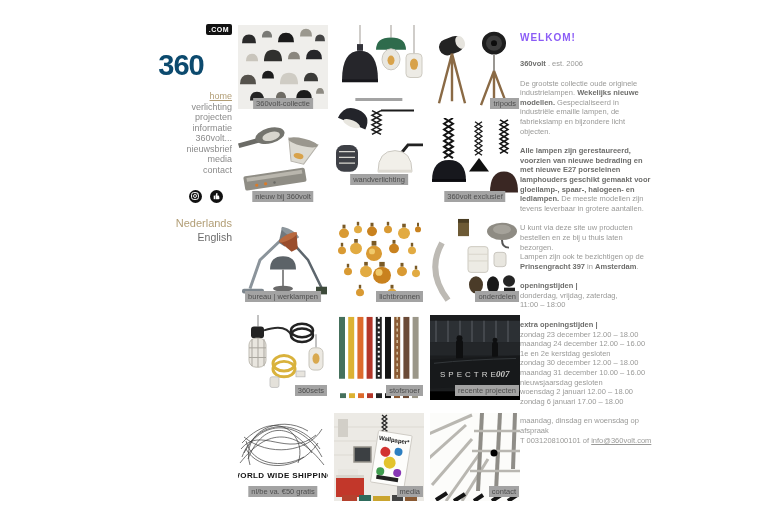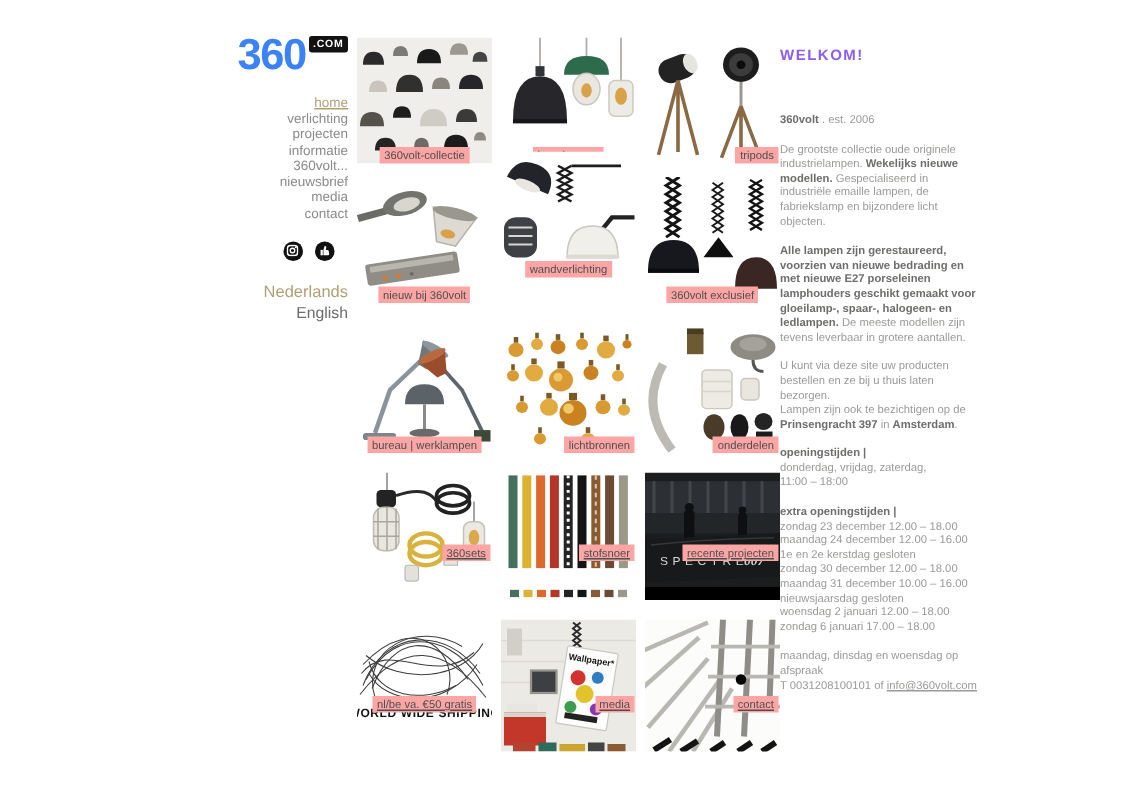--- a/index.html
+++ b/index.html
@@ -6,22 +6,22 @@
   html,body { background:#fff; }
   .page {
     position:relative; width:760px; height:524px; background:#ffffff;
     font-family:"Liberation Sans", sans-serif; overflow:hidden;
   }
 
   
   .sidebar { position:absolute; left:140px; top:24px; width:92px; text-align:right; }
   .logo { cursor:pointer; }
   .logo-360 {
-    font-weight:bold; font-size:29px; letter-spacing:-1px; color:#3b82f6;
-    display:inline-block; line-height:26px; vertical-align:top;
+    font-weight:bold; font-size:29px; letter-spacing:-1px; color:#0c4a6e;
+    display:inline-block; line-height:26px; vertical-align:top;margin-top:28px;
   }
   .logo-badge {
     display:inline-block; background:#121212; color:#fff; font-size:7px; font-weight:bold;
     padding:2px 3px; border-radius:2px; margin-left:2px; vertical-align:top; letter-spacing:0.5px;
   }
   .logo-volt {
     font-family:"Liberation Serif", serif; font-weight:bold; font-size:37px;
     color:#121212; line-height:32px; letter-spacing:-1px; margin-top:-2px;
   }
   .nav { margin-top:13px; }
@@ -34,32 +34,32 @@
   }
   .lang { margin-top:13px; }
   .lang-item { cursor:pointer; }
   .lang-item.nl { font-size:11px; line-height:13px; color:#b29e76; }
   .lang-item.en { font-size:10.5px; line-height:14px; color:#6b6b6b; }
 
   
   .cell { position:absolute; width:90px; display:block; cursor:pointer; }
   .cell svg { display:block; width:100%; height:100%; }
   .cell-label {
-    position:absolute; bottom:0; background:#fca5a5; color:#4f4f4f;
+    position:absolute; bottom:0; background:#a3a3a3; color:#4f4f4f;
     font-size:7.5px; line-height:9px; padding:1px 3px; white-space:nowrap;
   }
   .cell-label.center { left:50%; transform:translateX(-50%); }
   .cell-label.right { right:1px; }
-  .cell-label.raised { bottom:26px;text-decoration:underline; }
+  .cell-label.raised { bottom:4px; }
 
   
   .right-col { position:absolute; left:520px; top:30px; width:133px; color:#9a9a98; font-size:7.5px; line-height:9.6px; }
   .welkom { font-size:10px; font-weight:bold; letter-spacing:1px; color:#8b5cf6; line-height:16px; }
   .block { margin-top:10px; }
-  .block.first { margin-top:29px; }
+  .block.first { margin-top:13px; }
   .b { font-weight:bold; color:#6d6d6b; }
   .link { color:#9a9a98; text-decoration:underline; cursor:pointer; }
 </style>
 </head>
 <body>
 
 <div class="page">
 
   <div class="sidebar">
     <div class="logo">

